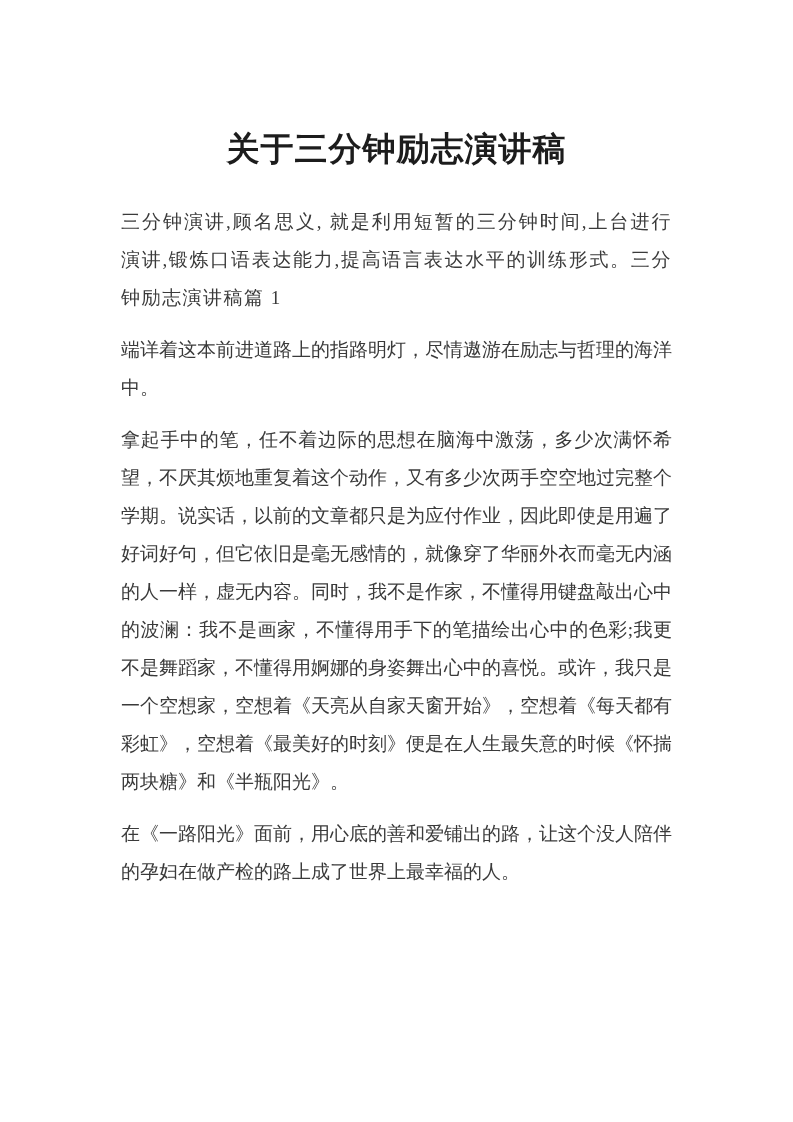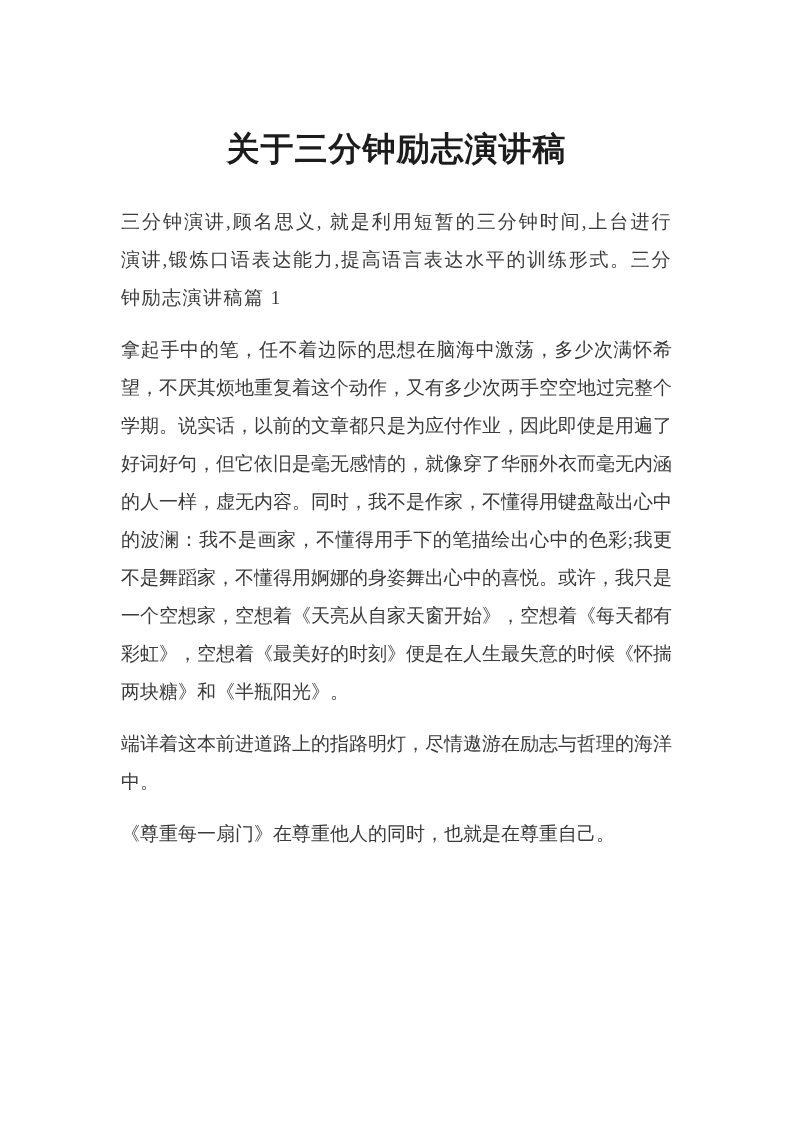--- a/index.html
+++ b/index.html
@@ -44,21 +44,21 @@
   }
 </style>
 </head>
 <body>
 
 <div class="page">
   <h1 class="doc-title">关于三分钟励志演讲稿</h1>
 
   <p class="para intro">三分钟演讲,顾名思义, 就是利用短暂的三分钟时间,上台进行演讲,锻炼口语表达能力,提高语言表达水平的训练形式。三分钟励志演讲稿篇 1</p>
 
+  <p class="para">端详着这本前进道路上的指路明灯，尽情遨游在励志与哲理的海洋中。</p>
+
   <p class="para">拿起手中的笔，任不着边际的思想在脑海中激荡，多少次满怀希望，不厌其烦地重复着这个动作，又有多少次两手空空地过完整个学期。说实话，以前的文章都只是为应付作业，因此即使是用遍了好词好句，但它依旧是毫无感情的，就像穿了华丽外衣而毫无内涵的人一样，虚无内容。同时，我不是作家，不懂得用键盘敲出心中的波澜：我不是画家，不懂得用手下的笔描绘出心中的色彩;我更不是舞蹈家，不懂得用婀娜的身姿舞出心中的喜悦。或许，我只是一个空想家，空想着《天亮从自家天窗开始》，空想着《每天都有彩虹》，空想着《最美好的时刻》便是在人生最失意的时候《怀揣两块糖》和《半瓶阳光》。</p>
 
-  <p class="para">端详着这本前进道路上的指路明灯，尽情遨游在励志与哲理的海洋中。</p>
+  <p class="para">在《一路阳光》面前，用心底的善和爱铺出的路，让这个没人陪伴的孕妇在做产检的路上成了世界上最幸福的人。</p>
 
 
 
-
-  <p class="para">《尊重每一扇门》在尊重他人的同时，也就是在尊重自己。</p>
 </div>
 
 </body></html>

